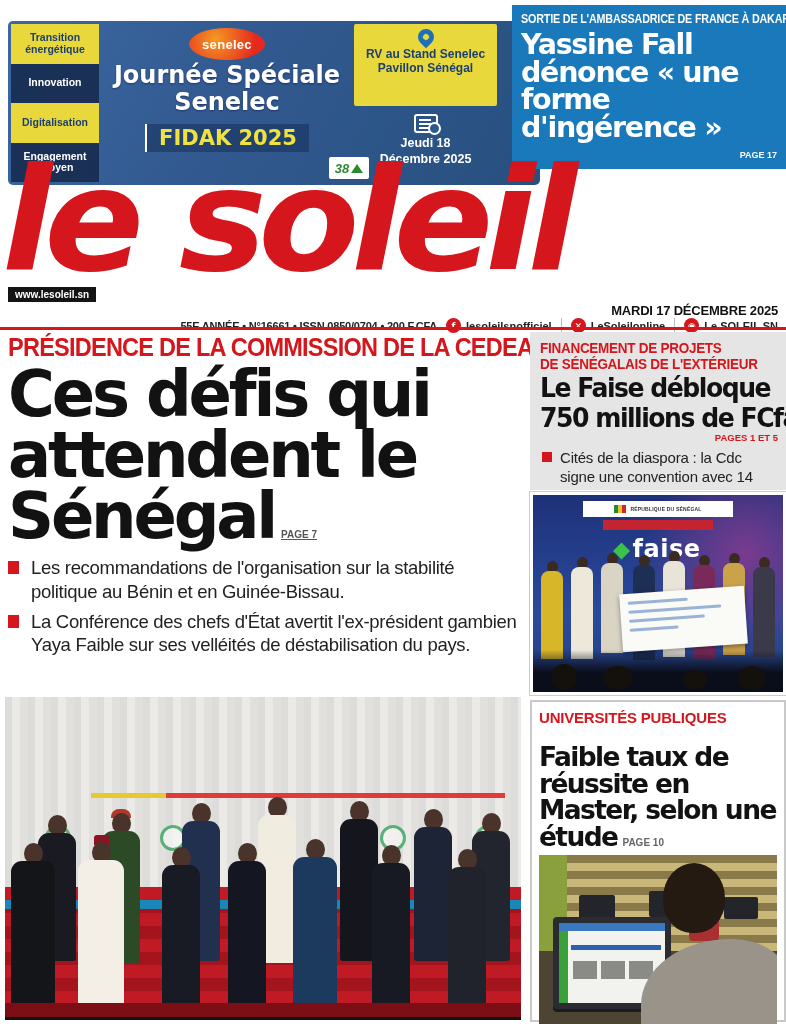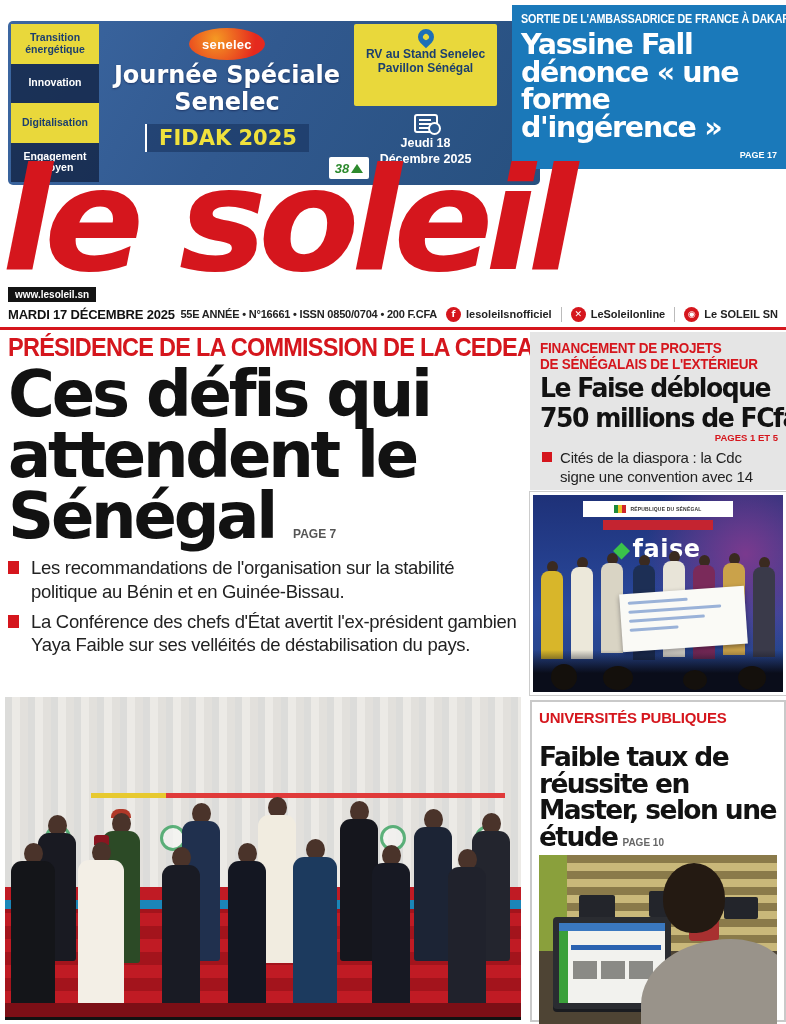--- a/index.html
+++ b/index.html
@@ -56,40 +56,40 @@
   
   .masthead { position:absolute; left:2px; top:158px; width:784px; height:138px; overflow:visible; }
   .masthead h1 { color:#d5161d; font-family:"DejaVu Sans", sans-serif; font-style:italic; font-weight:bold;
                  font-size:143px; line-height:.88; letter-spacing:-8px; transform:scaleX(1.03);
                  transform-origin:left center; white-space:nowrap; }
   .site-tag { position:absolute; left:8px; top:287px; background:#141414; color:#fff; font-size:10px;
               font-weight:bold; padding:2px 7px; }
 
   
   .dateline { position:absolute; left:8px; top:303px; width:770px; height:22px; display:flex;
-              align-items:center; justify-content:space-between; }
+              align-items:flex-end; justify-content:space-between;flex-direction:column; }
   .dl-date { font-weight:bold; font-size:13px; color:#111; letter-spacing:-.2px; }
   .dl-right { display:flex; align-items:center; gap:9px; }
   .dl-issue { font-weight:bold; font-size:11px; color:#222; letter-spacing:-.2px; }
   .social { display:flex; align-items:center; gap:5px; }
   .social + .social { border-left:1px solid #bbb; padding-left:9px; }
   .sicon { width:15px; height:15px; border-radius:50%; background:#d5161d; color:#fff; display:flex;
            align-items:center; justify-content:center; font-size:9px; font-weight:bold;
            font-family:"DejaVu Sans", sans-serif; }
   .shandle { font-weight:bold; font-size:11px; color:#222; }
   .rule-red { position:absolute; left:0; top:327px; width:786px; height:3px; background:#d5161d; }
 
   
   .lead { position:absolute; left:8px; top:333px; width:514px; }
   .lead-kicker { color:#d5161d; font-weight:bold; font-size:25px; white-space:nowrap;
                  transform:scaleX(.94); transform-origin:left center; letter-spacing:-.8px; }
   .lead-headline { margin-top:2px; color:#121212; font-family:"DejaVu Sans", sans-serif; font-weight:bold;
                    font-size:64px; line-height:.95; letter-spacing:-3.2px; }
-  .pg-label { font-family:"Liberation Sans", sans-serif; font-size:12px; font-weight:bold; color:#555;
-              letter-spacing:0; margin-left:18px; }
+  .pg-label { font-family:"Liberation Sans", sans-serif; font-size:10px; font-weight:bold; color:#555;
+              letter-spacing:0; margin-left:6px;text-decoration:underline; }
   .lead-bullets { list-style:none; margin-top:10px; }
   .lead-bullets li { position:relative; padding-left:23px; font-size:18.5px; line-height:1.26; color:#222;
                      letter-spacing:-.3px; }
   .lead-bullets li + li { margin-top:7px; }
   .lead-bullets li::before { content:""; position:absolute; left:0; top:5px; width:11px; height:13px; background:#d5161d; }
 
   
   .main-photo { position:absolute; left:5px; top:697px; width:516px; height:323px; overflow:hidden;
                 background:repeating-linear-gradient(90deg,#dcdcda 0 7px,#eceae6 7px 15px,#e2e0dc 15px 23px);
                 border-bottom:3px solid #111; }

